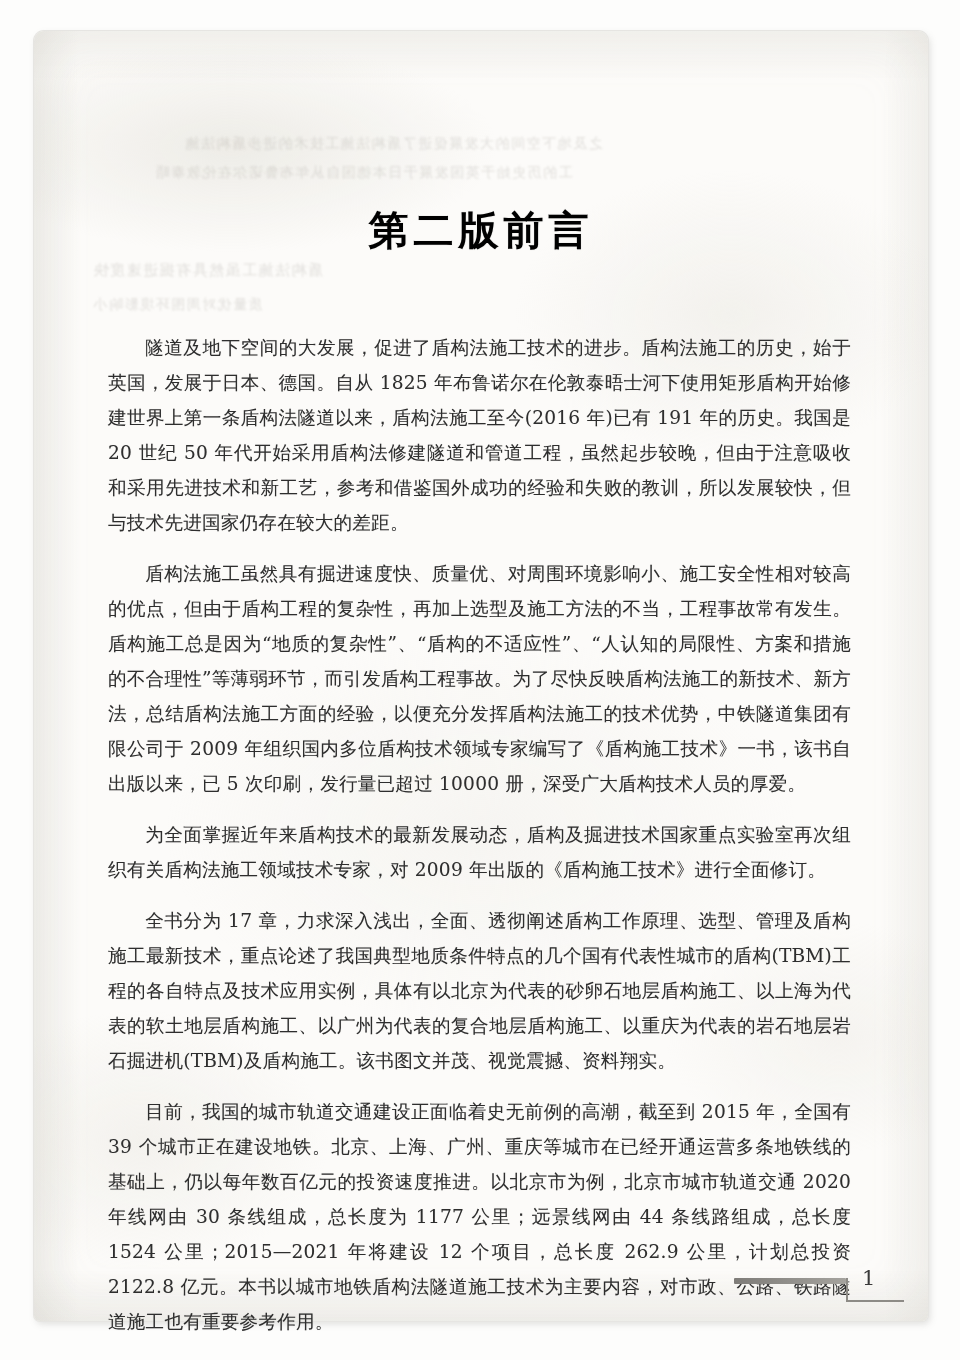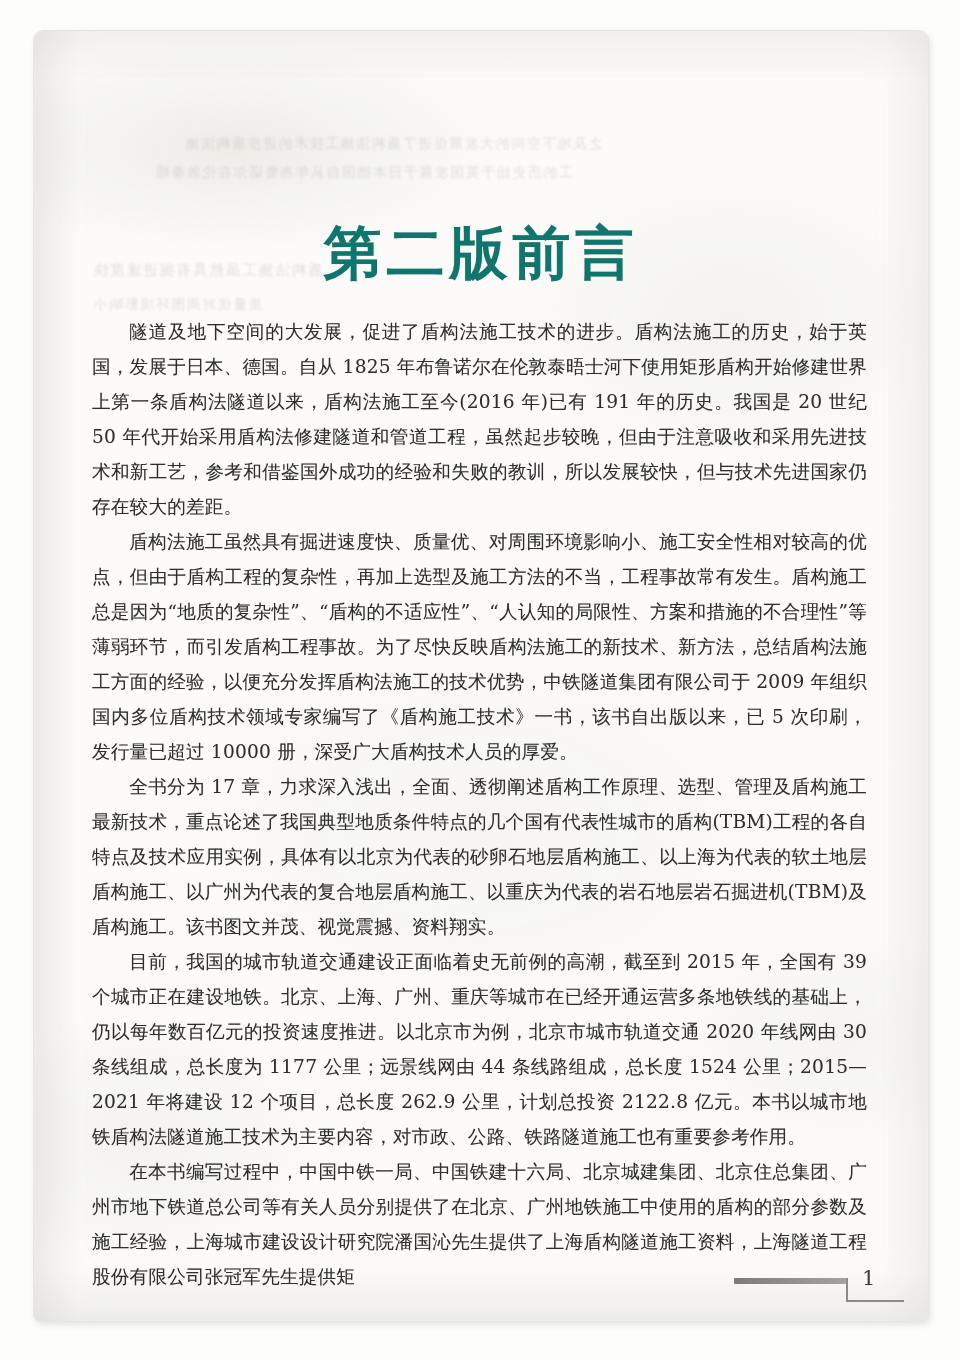--- a/index.html
+++ b/index.html
@@ -89,41 +89,41 @@
     height: 1290px;
   }
 
   .doc-title {
     position: absolute;
     left: 0;
     top: 145px;
     width: 894px;
     text-align: center;
     font-family: "DejaVu Serif", "Liberation Serif", serif;
-    font-size: 58px;
+    font-size: 40px;
     font-weight: 700;
     letter-spacing: 5px;
-    color: #0f766e;
+    color: #000000;
     text-shadow: 0 0 1px rgba(60,60,60,0.35);
   }
 
   .body-text {
     position: absolute;
     left: 58px;
     top: 283px;
     width: 775px;
     font-family: "DejaVu Serif", "Liberation Serif", serif;
     font-size: 18.6px;
     line-height: 35px;
     color: #2e2e2e;
     text-align: justify;
     text-justify: inter-character;
   }
   .body-text p {
-    margin: 0;
+    margin: 16px;
     text-indent: 2em;
     text-align: justify;
     text-justify: inter-character;
     letter-spacing: 0.2px;
     text-shadow: 0 0 0.7px rgba(70,70,70,0.25);
   }
 
   
   .page-footer {
     position: absolute;
@@ -176,20 +176,21 @@
       <div class="ghost-line ghost-4">质量优对周围环境影响小</div>
     </div>
 
     <div class="page-body">
 
       <h1 class="doc-title">第二版前言</h1>
 
       <div class="body-text">
         <p>隧道及地下空间的大发展，促进了盾构法施工技术的进步。盾构法施工的历史，始于英国，发展于日本、德国。自从 1825 年布鲁诺尔在伦敦泰晤士河下使用矩形盾构开始修建世界上第一条盾构法隧道以来，盾构法施工至今(2016 年)已有 191 年的历史。我国是 20 世纪 50 年代开始采用盾构法修建隧道和管道工程，虽然起步较晚，但由于注意吸收和采用先进技术和新工艺，参考和借鉴国外成功的经验和失败的教训，所以发展较快，但与技术先进国家仍存在较大的差距。</p>
         <p>盾构法施工虽然具有掘进速度快、质量优、对周围环境影响小、施工安全性相对较高的优点，但由于盾构工程的复杂性，再加上选型及施工方法的不当，工程事故常有发生。盾构施工总是因为“地质的复杂性”、“盾构的不适应性”、“人认知的局限性、方案和措施的不合理性”等薄弱环节，而引发盾构工程事故。为了尽快反映盾构法施工的新技术、新方法，总结盾构法施工方面的经验，以便充分发挥盾构法施工的技术优势，中铁隧道集团有限公司于 2009 年组织国内多位盾构技术领域专家编写了《盾构施工技术》一书，该书自出版以来，已 5 次印刷，发行量已超过 10000 册，深受广大盾构技术人员的厚爱。</p>
+        <p>为全面掌握近年来盾构技术的最新发展动态，盾构及掘进技术国家重点实验室再次组织有关盾构法施工领域技术专家，对 2009 年出版的《盾构施工技术》进行全面修订。</p>
         <p>全书分为 17 章，力求深入浅出，全面、透彻阐述盾构工作原理、选型、管理及盾构施工最新技术，重点论述了我国典型地质条件特点的几个国有代表性城市的盾构(TBM)工程的各自特点及技术应用实例，具体有以北京为代表的砂卵石地层盾构施工、以上海为代表的软土地层盾构施工、以广州为代表的复合地层盾构施工、以重庆为代表的岩石地层岩石掘进机(TBM)及盾构施工。该书图文并茂、视觉震撼、资料翔实。</p>
         <p>目前，我国的城市轨道交通建设正面临着史无前例的高潮，截至到 2015 年，全国有 39 个城市正在建设地铁。北京、上海、广州、重庆等城市在已经开通运营多条地铁线的基础上，仍以每年数百亿元的投资速度推进。以北京市为例，北京市城市轨道交通 2020 年线网由 30 条线组成，总长度为 1177 公里；远景线网由 44 条线路组成，总长度 1524 公里；2015—2021 年将建设 12 个项目，总长度 262.9 公里，计划总投资 2122.8 亿元。本书以城市地铁盾构法隧道施工技术为主要内容，对市政、公路、铁路隧道施工也有重要参考作用。</p>
         <p>在本书编写过程中，中国中铁一局、中国铁建十六局、北京城建集团、北京住总集团、广州市地下铁道总公司等有关人员分别提供了在北京、广州地铁施工中使用的盾构的部分参数及施工经验，上海城市建设设计研究院潘国沁先生提供了上海盾构隧道施工资料，上海隧道工程股份有限公司张冠军先生提供矩</p>
       </div>
 
       <div class="page-footer">
         <div class="footer-rule"></div>
         <div class="footer-bracket"></div>
         <div class="page-number">1</div>
       </div>

